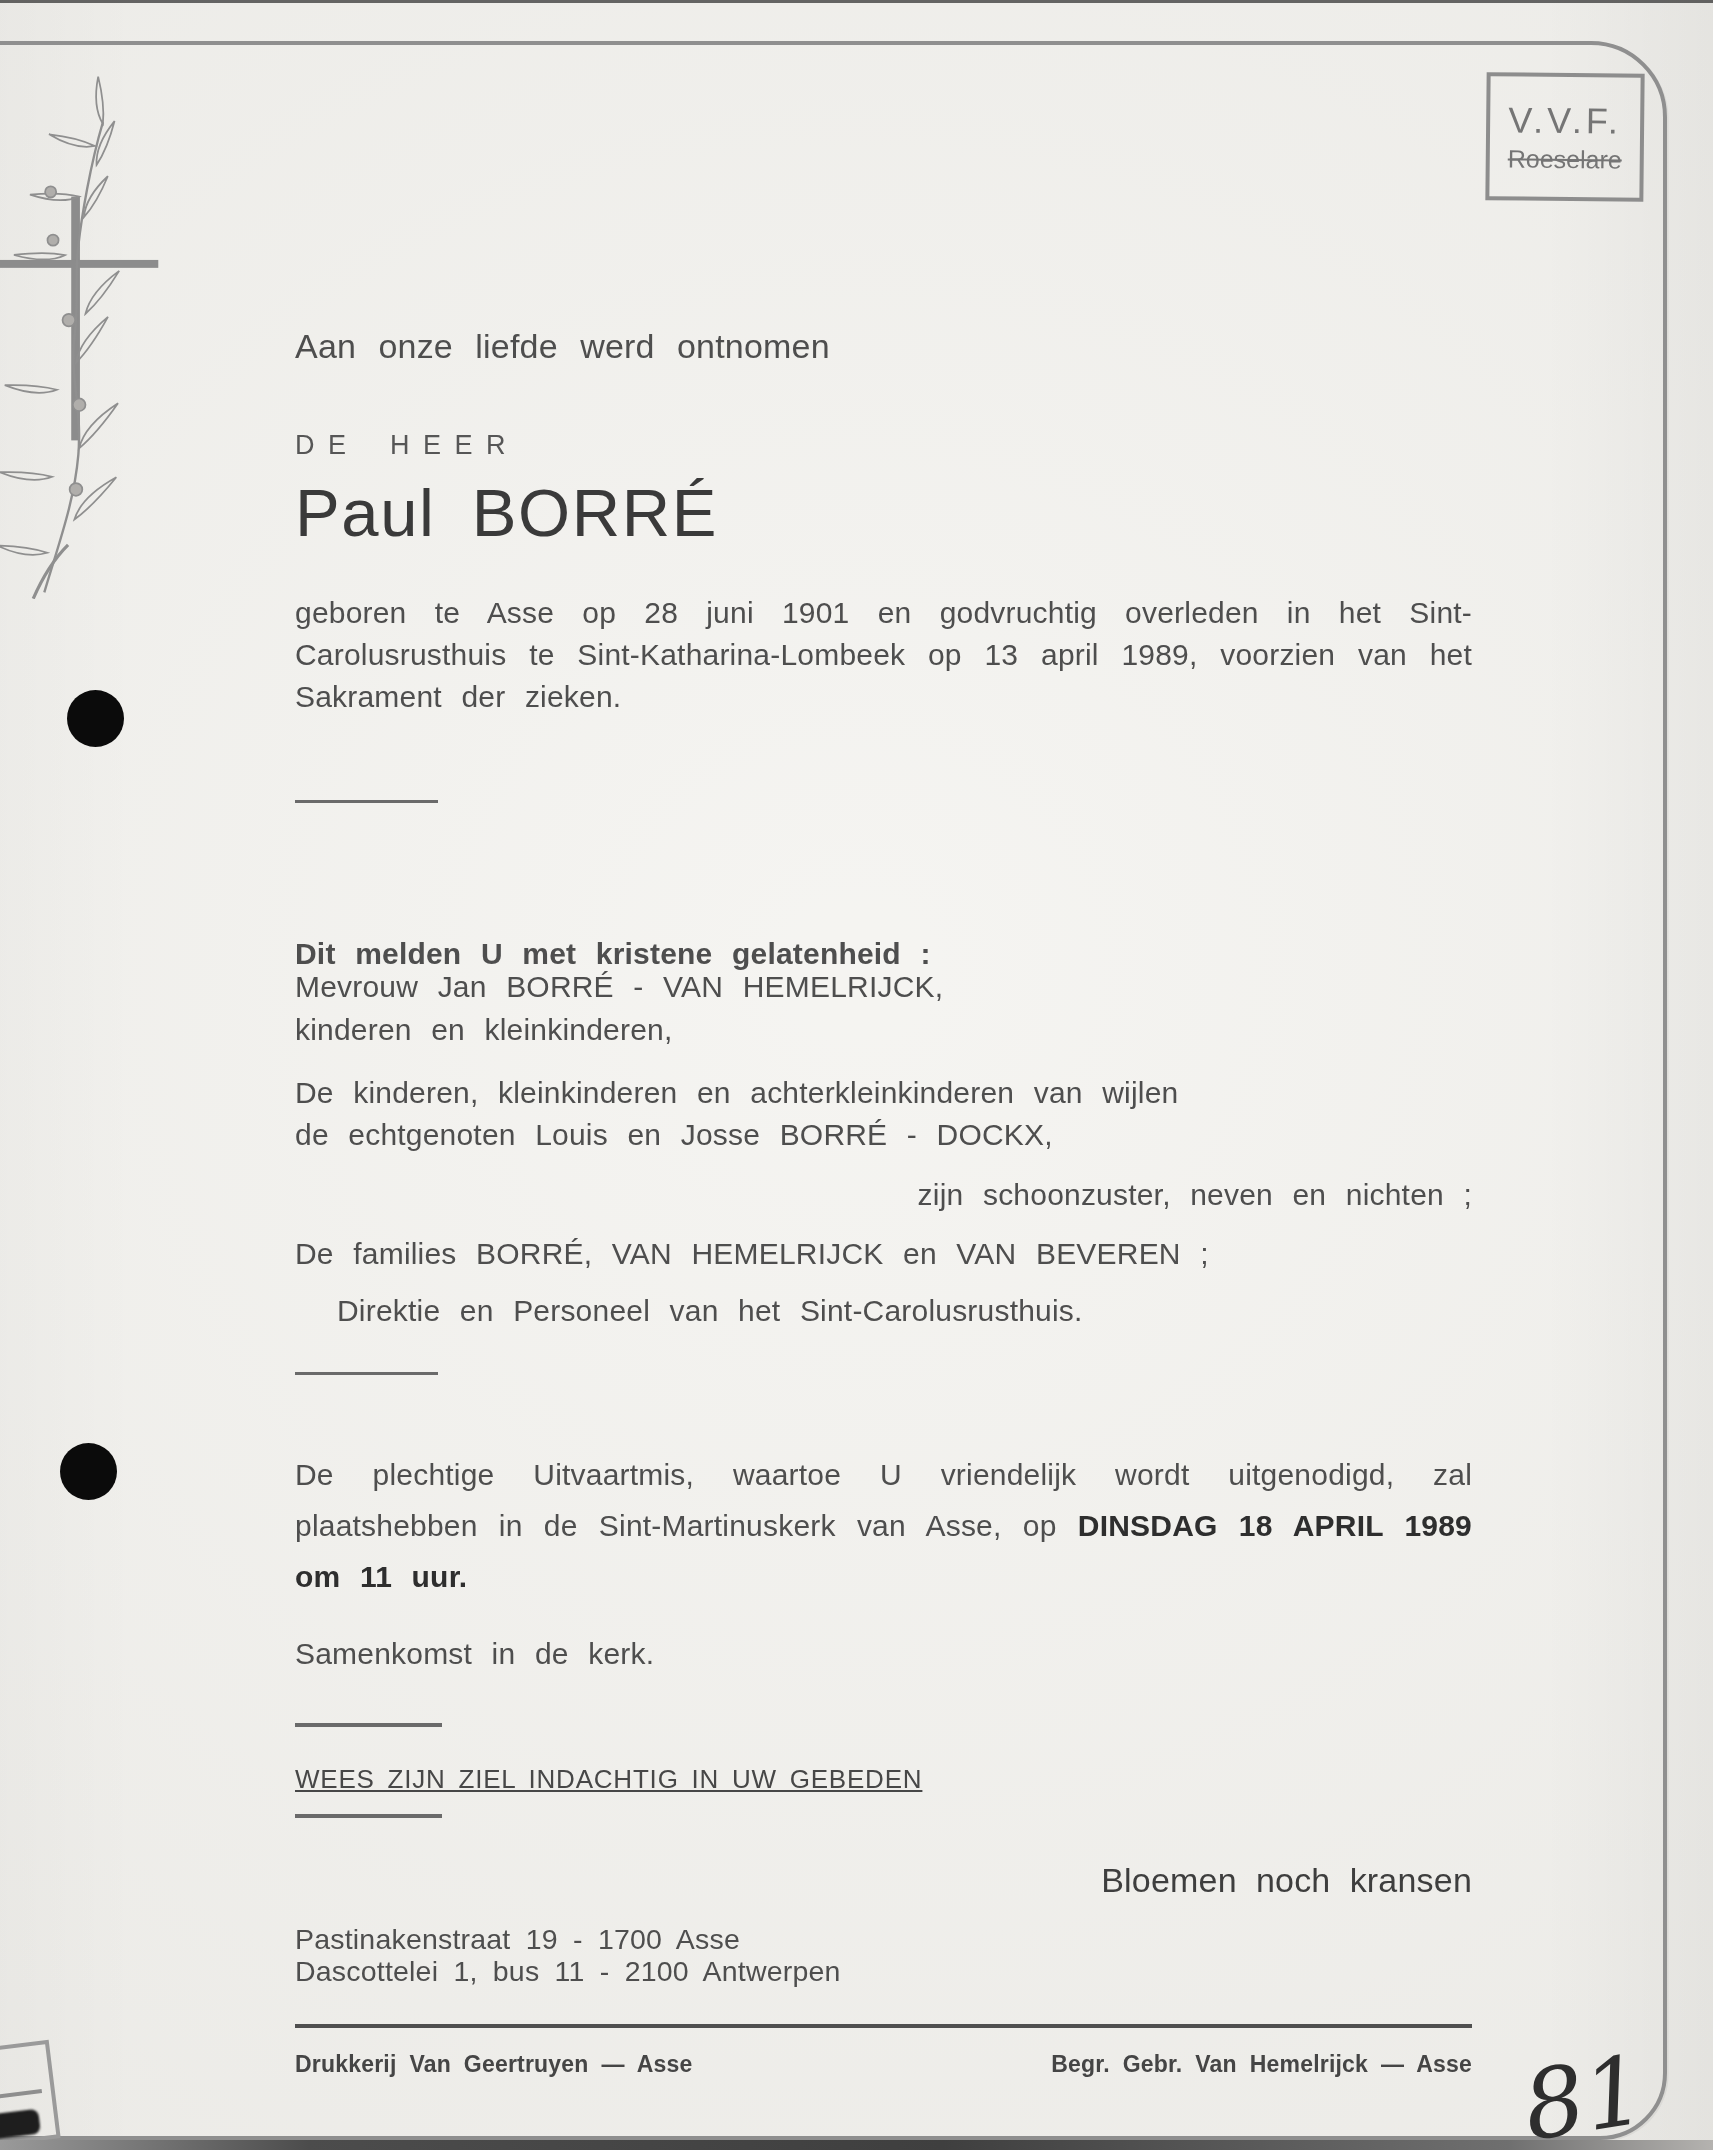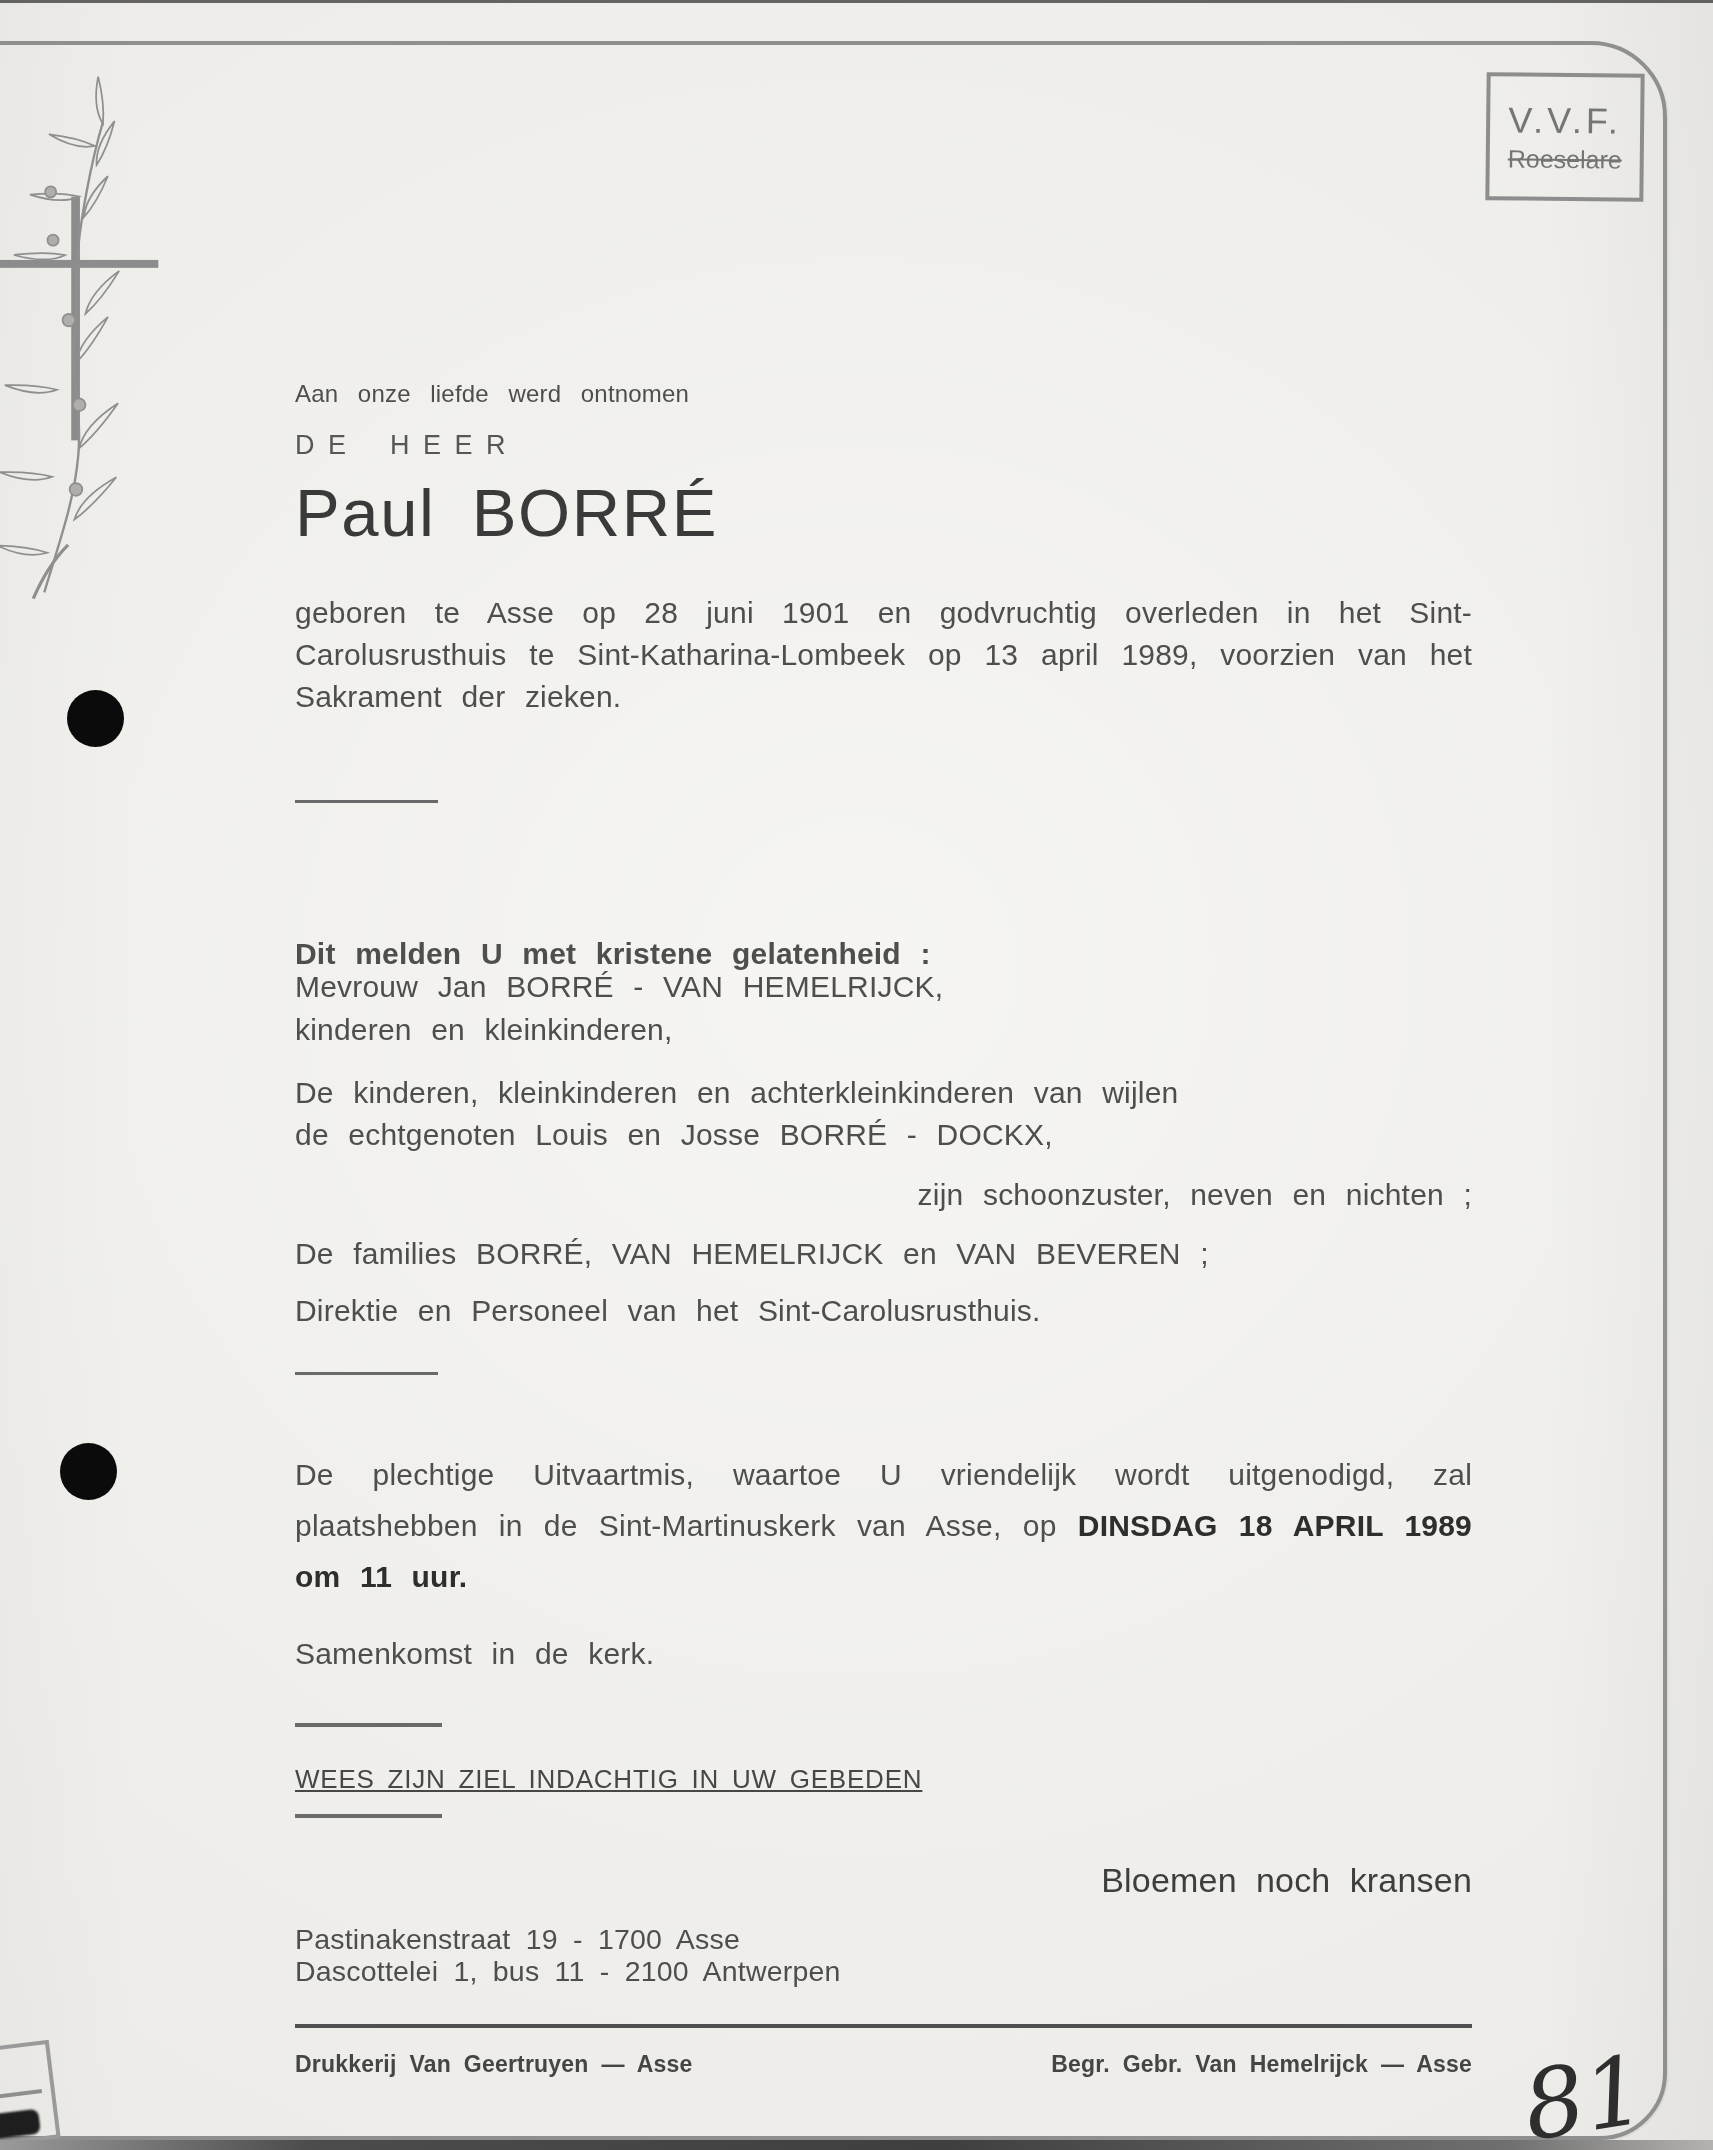--- a/index.html
+++ b/index.html
@@ -38,32 +38,32 @@
   .stamp .l2{font-size:25px;margin-top:3.2px;text-decoration:line-through;text-decoration-thickness:2.4px;}
   
   .hole{position:absolute;width:57px;height:57px;border-radius:50%;background:#0b0b0b;filter:blur(0.5px);}
   .hole.h1{left:67px;top:690px;}
   .hole.h2{left:60px;top:1443px;}
   
   .artwork{position:absolute;left:0;top:76px;width:277px;height:523px;}
   
   .tb{position:absolute;left:295px;width:1177px;font-size:30px;line-height:42px;word-spacing:11px;letter-spacing:0.2px;}
   .just{text-align:justify;text-justify:inter-word;}
-  .intro{top:325px;font-size:24px;word-spacing:12.7px;margin-top:48px;}
+  .intro{top:325px;font-size:34px;word-spacing:12.7px;}
   .deheer{top:424px;font-size:27px;letter-spacing:13.5px;word-spacing:9.5px;color:#565656;}
   .name{top:475px;font-size:67px;line-height:76px;letter-spacing:1.6px;word-spacing:16px;color:#3a3a3a;}
   .obituary{top:592px;}
   .announce{top:933px;font-weight:bold;}
   .widow{top:966px;}
   .children{top:1009px;}
   .grand1{top:1072px;}
   .grand2{top:1114px;}
   .inlaws{top:1174px;text-align:right;}
   .families{top:1233px;}
-  .staff{top:1290px;}
+  .staff{top:1290px;margin-left:42px;}
   .funeral{top:1449px;line-height:51px;}
   .funeral b{color:#2e2e2e;}
   .gathering{top:1633px;}
   .prayer{top:1758px;font-size:26px;word-spacing:4.8px;letter-spacing:0.8px;color:#474747;text-decoration:underline;}
   .flowers{top:1859px;text-align:right;font-size:34px;word-spacing:9.5px;color:#3e3e3e;}
   .addr1{top:1918px;font-size:28.5px;word-spacing:7.1px;}
   .addr2{top:1950px;font-size:28.5px;word-spacing:7.1px;}
   .credits{top:2043px;display:flex;justify-content:space-between;font-size:23px;font-weight:700;word-spacing:6.3px;color:#454545;}
   .rule{position:absolute;background:#6a6a6a;}
   .rule.r1{left:295px;top:800px;width:143px;height:3.2px;}

